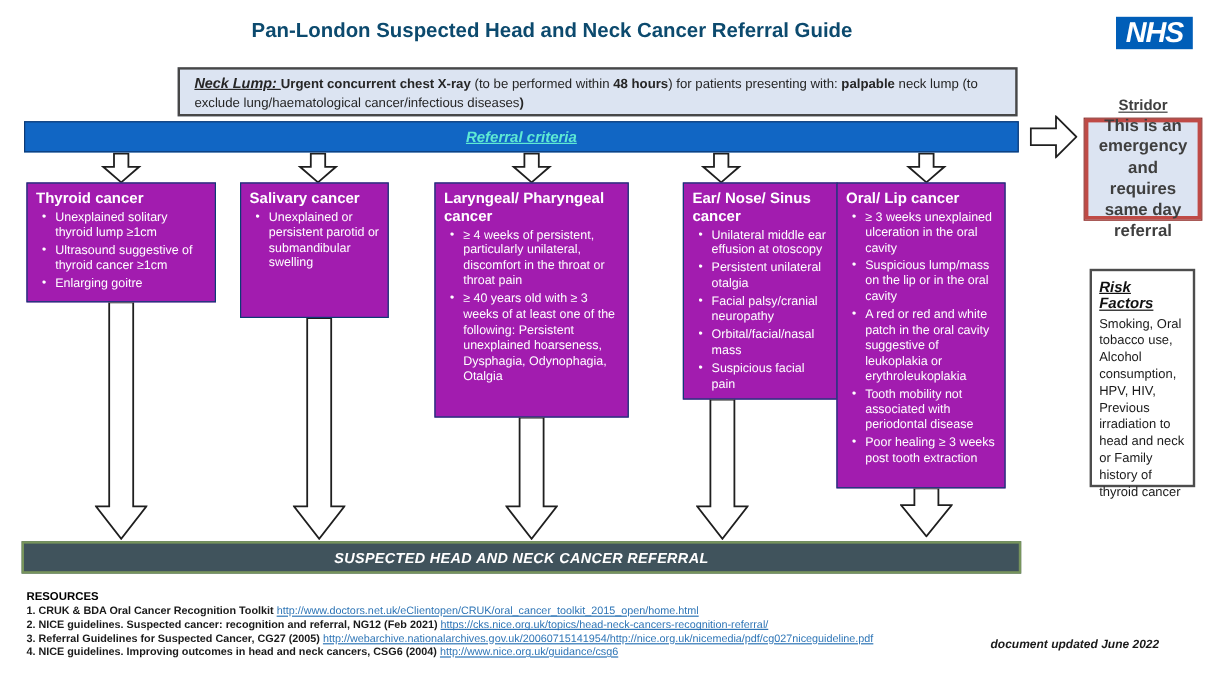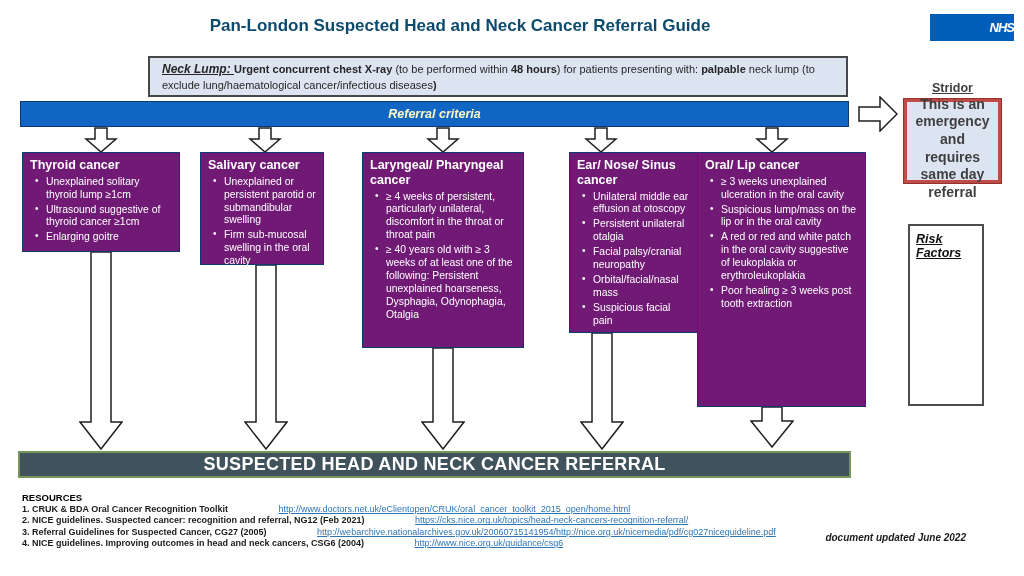--- a/index.html
+++ b/index.html
@@ -8,85 +8,85 @@
     font-family:"Liberation Sans", sans-serif; overflow:hidden; color:#1f1f1f;
   }
   .abs { position:absolute; box-sizing:border-box; }
 
   .page-title {
     top:16px; left:60px; width:800px; text-align:center;
     font-size:17px; font-weight:bold; color:#0c4a6e;
   }
 
   .nhs-logo {
-    top:14px; left:930px; width:84px; height:27px; background:#005EB8;
-    color:#fff; font-weight:bold; font-style:italic; font-size:13px;
-    display:flex; align-items:center; justify-content:flex-end; letter-spacing:-1px;
+    top:14px; left:930px; width:64px; height:27px; background:#005EB8;
+    color:#fff; font-weight:bold; font-style:italic; font-size:24px;
+    display:flex; align-items:center; justify-content:center; letter-spacing:-1px;
   }
 
   .neck-lump {
     top:56px; left:148px; width:700px; height:41px;
     background:#dce4f2; border:2px solid #474747; padding:3px 12px;
     font-size:11px; line-height:1.42; color:#262626;
   }
   .nl-label { font-weight:bold; font-style:italic; text-decoration:underline; font-size:12px; }
   .nl-bold { font-weight:bold; }
 
   .ref-bar {
     top:101px; left:20px; width:829px; height:26px;
     background:#1166c4; border:1.5px solid #0d3a75;
     display:flex; align-items:center; justify-content:center;
   }
   .ref-bar span {
-    color:#fef9c3; font-weight:bold; font-style:italic; font-size:12.5px;
+    color:#5eead4; font-weight:bold; font-style:italic; text-decoration:underline; font-size:12.5px;
   }
 
   .arrow-icon { line-height:0; }
   .arrow-icon svg { display:block; }
   .arrow-icon polygon { fill:#ffffff; stroke:#1f1f1f; stroke-width:1.5; }
 
   .cancer-box {
-    background:#701a75; border:1.5px solid #0d3a75; color:#ffffff;
+    background:#a21caf; border:1.5px solid #0d3a75; color:#ffffff;
     padding:5px 7px 4px 7px; top:152px;
   }
   .box-title { font-size:12.5px; font-weight:bold; line-height:1.18; margin-bottom:3px; }
   ul.box-bullets { margin:0; padding:0 0 0 5px; list-style:none; }
   .box-bullets li {
     font-size:10.4px; line-height:1.24; padding-left:11px; position:relative; margin-bottom:2px;
   }
   .box-bullets li::before { content:"\2022"; position:absolute; left:0; top:-1px; font-size:10px; }
 
   .outcome-bar {
     top:451px; left:18px; width:833px; height:27px;
     background:#40535c; border:2px solid #77945c;
     display:flex; align-items:center; justify-content:center;
   }
-  .outcome-bar span { color:#fff; font-weight:bold; font-size:18px; letter-spacing:0.3px; }
+  .outcome-bar span { color:#fff; font-weight:bold; font-size:12px; letter-spacing:0.3px;font-style:italic; }
 
   .stridor-box {
     top:99px; left:904px; width:97px; height:84px;
     background:#dce4f2; border:3.5px solid #bf4a46; outline:1px solid #93312e;
     display:flex; flex-direction:column; align-items:center; justify-content:center;
     padding:2px 4px; text-align:center;
   }
   .stridor-title { font-weight:bold; text-decoration:underline; font-size:12.5px; color:#3f3f3f; }
   .stridor-body { font-weight:bold; font-size:14px; color:#3f3f3f; line-height:1.26; margin-top:1px; }
 
   .risk-box {
-    top:224px; left:908px; width:76px; height:182px;
+    top:224px; left:908px; width:88px; height:182px;
     background:#ffffff; border:2px solid #4d4d4d; padding:6px 6px;
   }
   .risk-title { font-weight:bold; font-style:italic; text-decoration:underline; font-size:12.5px; margin-bottom:3px; color:#111; }
   .risk-body { font-size:10.8px; line-height:1.3; color:#1a1a1a; }
 
   .resources { top:492px; left:22px; width:760px; }
   .res-heading { font-size:9.5px; font-weight:bold; color:#000; margin-bottom:1px; }
   .res-line { font-size:9px; line-height:11.4px; color:#1a1a1a; }
   .res-text { font-weight:600; }
-  .res-link { color:#2e75b6; text-decoration:underline; font-weight:normal;margin-left:48px; }
+  .res-link { color:#2e75b6; text-decoration:underline; font-weight:normal; }
 
   .footer-note {
     top:532px; right:58px; font-size:10px; font-style:italic; font-weight:600; color:#1a1a1a;
   }
 </style>
 </head>
 <body>
 
 <div class="abs page-title">Pan-London Suspected Head and Neck Cancer Referral Guide</div>
 
@@ -139,46 +139,46 @@
   <ul class="box-bullets">
       <li>Unexplained solitary thyroid lump ≥1cm</li>
       <li>Ultrasound suggestive of thyroid cancer ≥1cm</li>
       <li>Enlarging goitre</li>
     </ul>
 </div>
 <div class="abs cancer-box" style="left:200px;width:124px;height:113px;">
   <div class="box-title">Salivary cancer</div>
   <ul class="box-bullets">
       <li>Unexplained or persistent parotid or submandibular swelling</li>
-      <li>Firm sub-mucosal swelling in the oral cavity</li>
     </ul>
 </div>
 <div class="abs cancer-box" style="left:362px;width:162px;height:196px;">
   <div class="box-title">Laryngeal/ Pharyngeal cancer</div>
   <ul class="box-bullets">
       <li>≥ 4 weeks of persistent, particularly unilateral, discomfort in the throat or throat pain</li>
       <li>≥ 40 years old with ≥ 3 weeks of at least one of the following: Persistent unexplained hoarseness, Dysphagia, Odynophagia, Otalgia</li>
     </ul>
 </div>
 <div class="abs cancer-box" style="left:537px;width:129px;height:181px;margin-left:32px;">
   <div class="box-title">Ear/ Nose/ Sinus cancer</div>
   <ul class="box-bullets">
       <li>Unilateral middle ear effusion at otoscopy</li>
       <li>Persistent unilateral otalgia</li>
       <li>Facial palsy/cranial neuropathy</li>
       <li>Orbital/facial/nasal mass</li>
       <li>Suspicious facial pain</li>
     </ul>
 </div>
-<div class="abs cancer-box" style="left:697px;width:169px;height:255px;">
+<div class="abs cancer-box" style="left:697px;width:141px;height:255px;">
   <div class="box-title">Oral/ Lip cancer</div>
   <ul class="box-bullets">
       <li>≥ 3 weeks unexplained ulceration in the oral cavity</li>
       <li>Suspicious lump/mass on the lip or in the oral cavity</li>
       <li>A red or red and white patch in the oral cavity suggestive of leukoplakia or erythroleukoplakia</li>
+      <li>Tooth mobility not associated with periodontal disease</li>
       <li>Poor healing ≥ 3 weeks post tooth extraction</li>
     </ul>
 </div>
 
 <div class="abs arrow-icon" style="top:252px;left:79px;">
   <svg width="44" height="198" viewBox="0 0 44 198">
       <polygon points="12,0 32,0 32,170 43,170 22,197 1,170 12,170"></polygon>
     </svg>
 </div>
 <div class="abs arrow-icon" style="top:265px;left:244px;">
@@ -202,20 +202,21 @@
     </svg>
 </div>
 
 <div class="abs stridor-box">
   <div class="stridor-title">Stridor</div>
   <div class="stridor-body">This is an emergency and requires same day referral</div>
 </div>
 
 <div class="abs risk-box">
   <div class="risk-title">Risk Factors</div>
+  <div class="risk-body">Smoking, Oral tobacco use, Alcohol consumption, HPV, HIV, Previous irradiation to head and neck or Family history of thyroid cancer</div>
 </div>
 
 <div class="abs outcome-bar">
   <span>SUSPECTED HEAD AND NECK CANCER REFERRAL</span>
 </div>
 
 <div class="abs resources">
   <div class="res-heading">RESOURCES</div>
   <div class="res-line">
     <span class="res-text">1. CRUK &amp; BDA Oral Cancer Recognition Toolkit </span><a class="res-link" href="#">http://www.doctors.net.uk/eClientopen/CRUK/oral_cancer_toolkit_2015_open/home.html</a>

